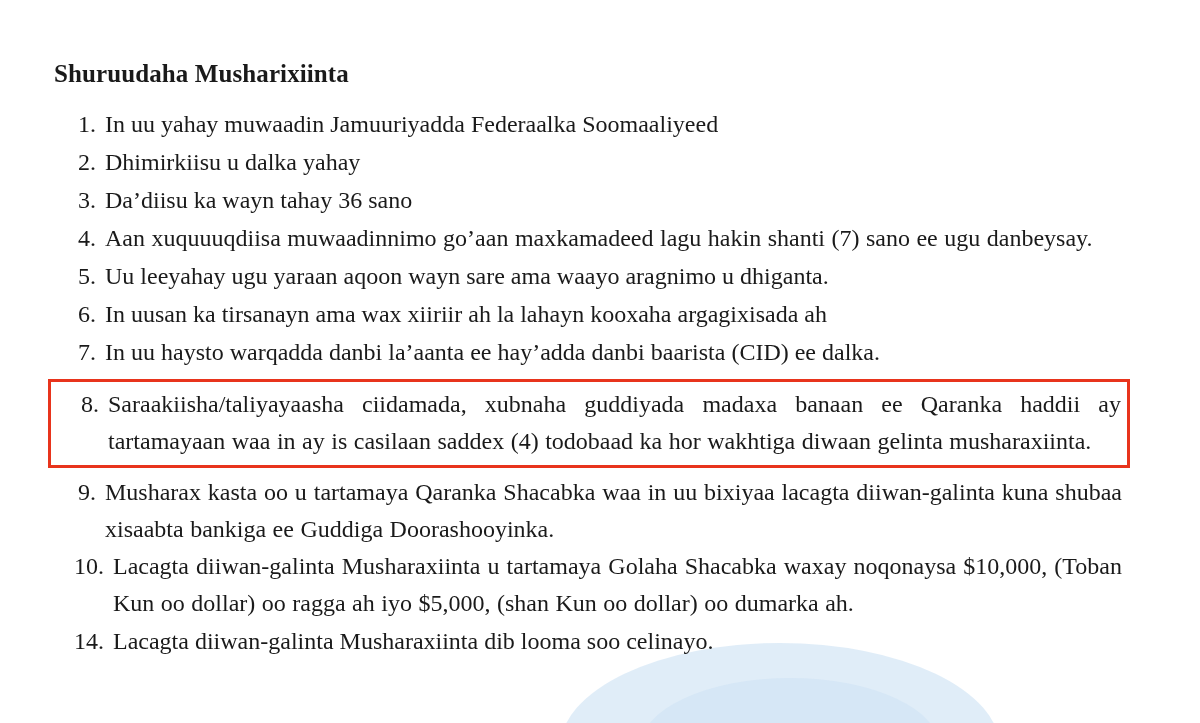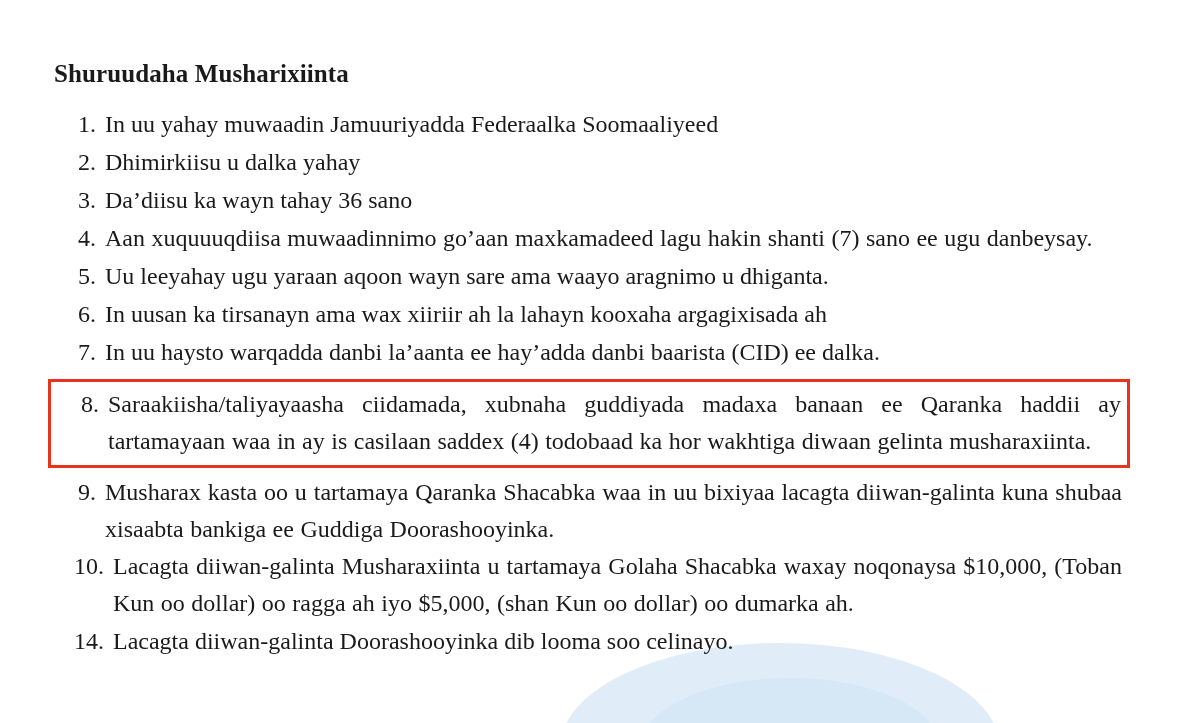--- a/index.html
+++ b/index.html
@@ -158,18 +158,18 @@
         <span class="txt just">Musharax kasta oo u tartamaya Qaranka Shacabka waa in uu bixiyaa lacagta diiwan-galinta kuna shubaa xisaabta bankiga ee Guddiga Doorashooyinka.</span>
       </div>
 
       <div class="item">
         <span class="num w3">10.</span>
         <span class="txt just">Lacagta diiwan-galinta Musharaxiinta u tartamaya Golaha Shacabka waxay noqonaysa $10,000, (Toban Kun oo dollar) oo ragga ah  iyo  $5,000, (shan Kun oo dollar) oo dumarka ah.</span>
       </div>
 
       <div class="item">
         <span class="num w3">14.</span>
-        <span class="txt">Lacagta diiwan-galinta Doorashooyinka dib looma soo celinayo.</span>
+        <span class="txt">Lacagta diiwan-galinta Musharaxiinta dib looma soo celinayo.</span>
       </div>
 
     </div>
   </div>
 </div>
 
 </body></html>

